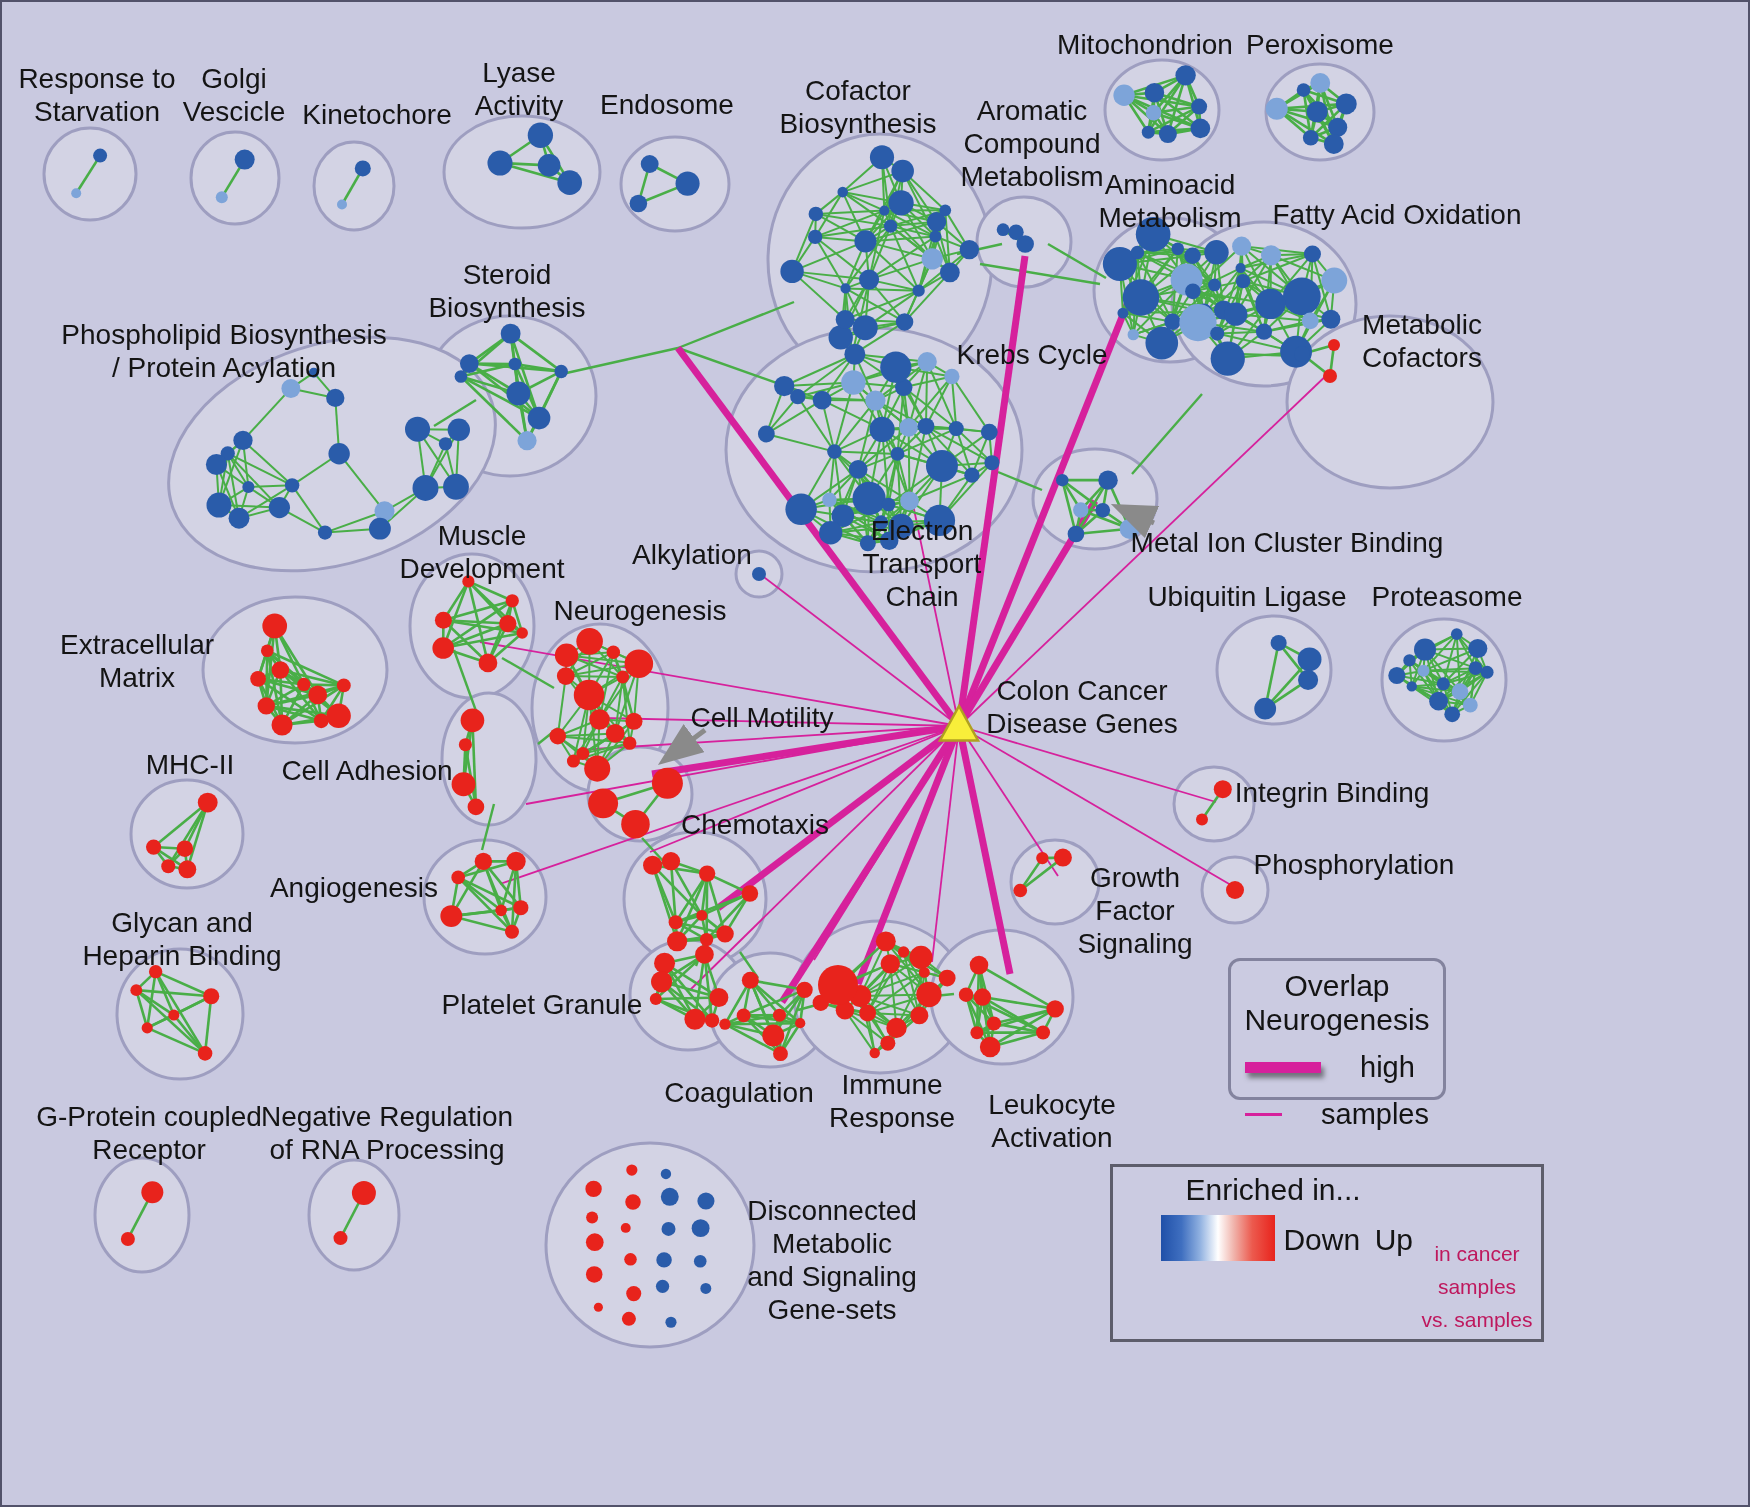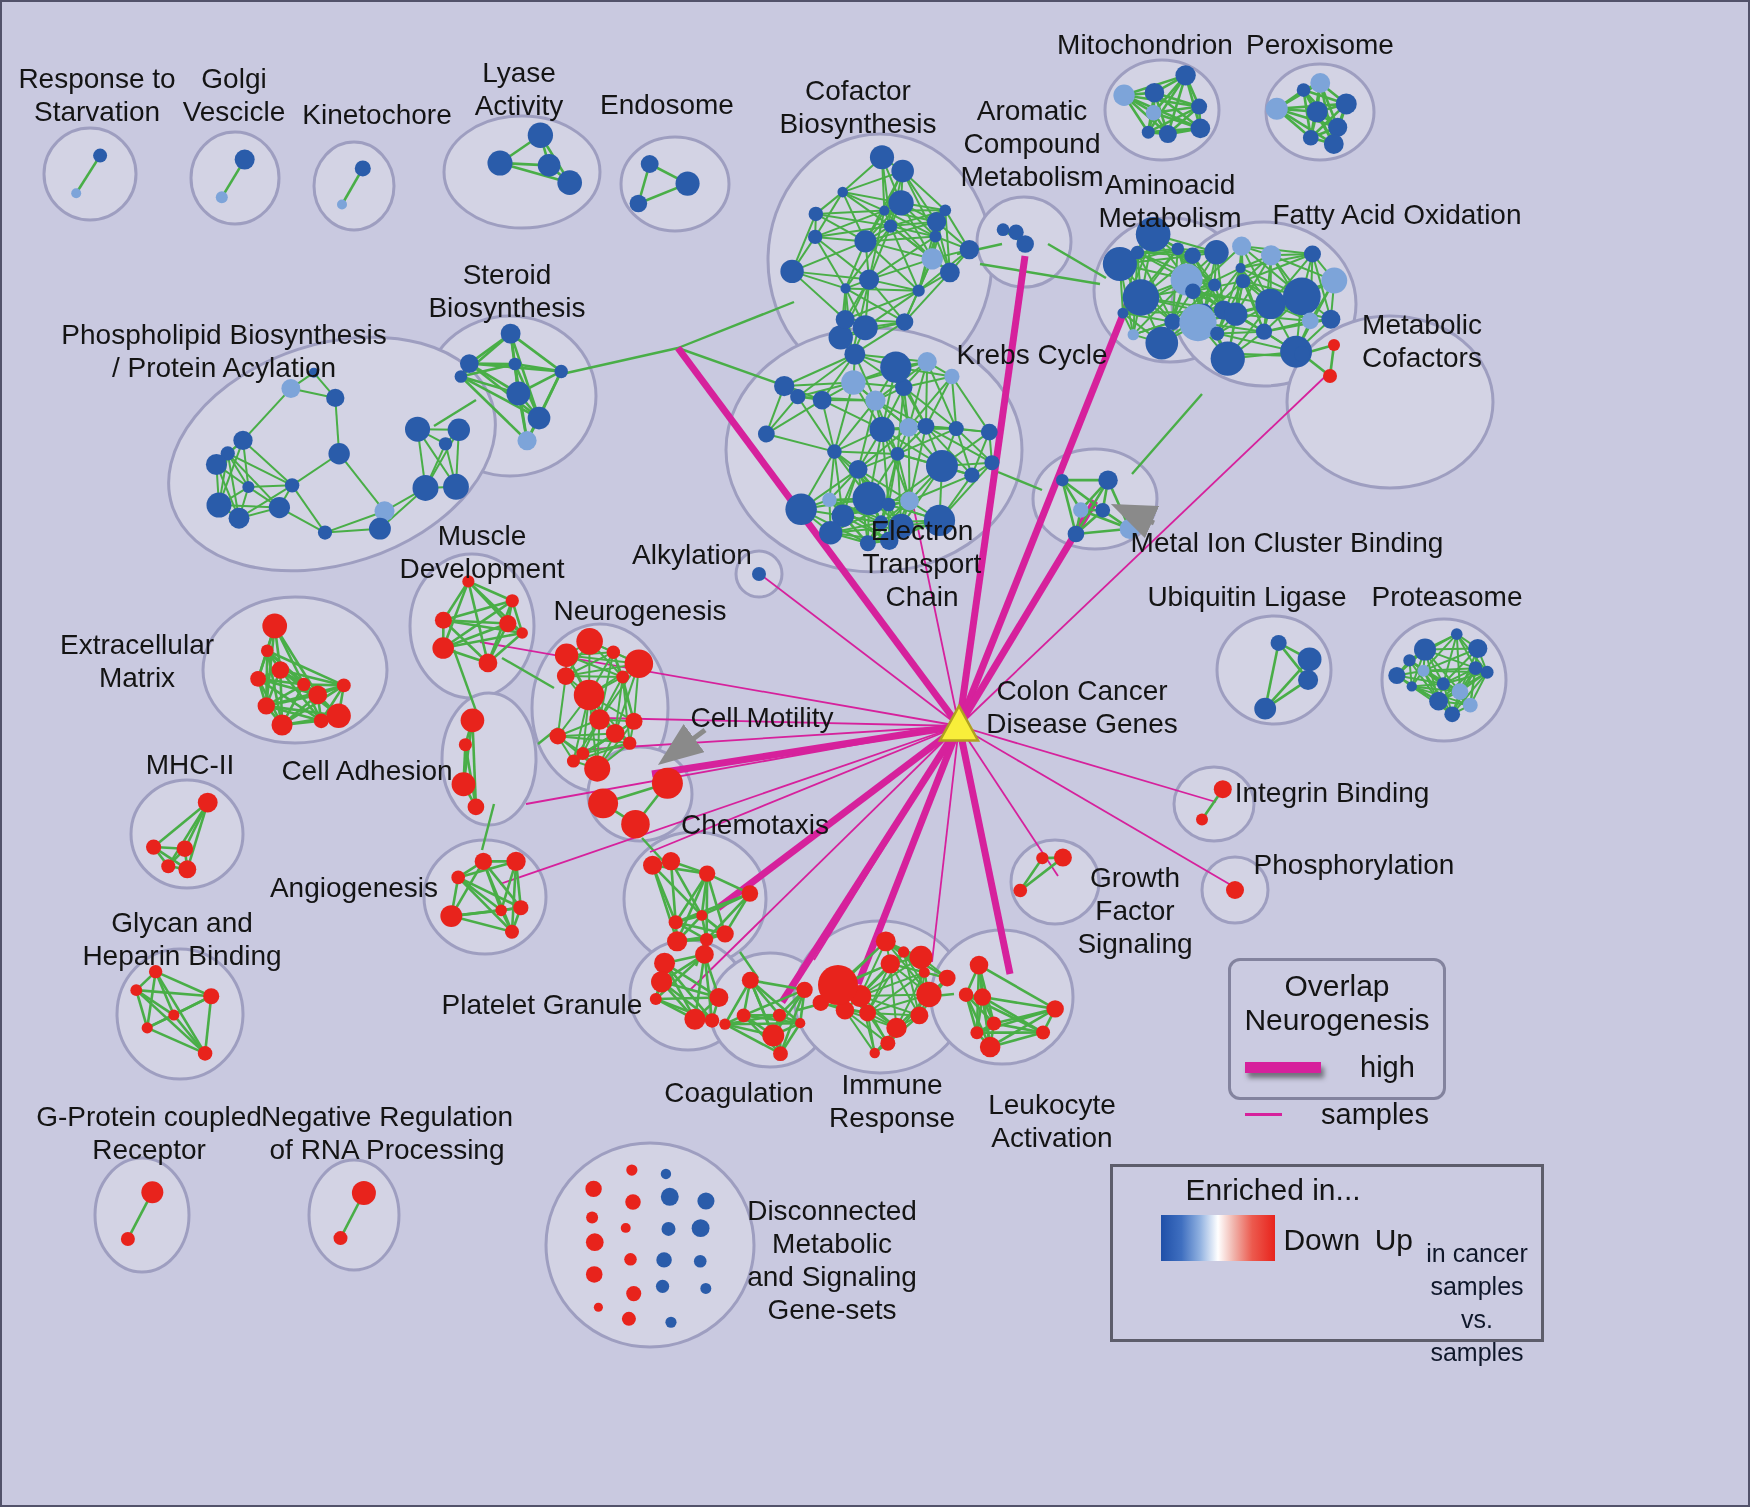--- a/index.html
+++ b/index.html
@@ -30,21 +30,21 @@
     padding:6px 0 0 0;
   }
   .enr-title{font-size:30px;color:#141414;text-align:center;width:280px;margin-left:20px;}
   .enr-body{display:flex;margin-top:8px;}
   .enr-left{width:280px;margin-left:20px;display:flex;flex-direction:row;}
   .gradient-bar{
     width:212px;height:46px;margin-left:28px;
     background:linear-gradient(90deg,#2050a8 0%,#3f6fc0 18%,#8fb0e0 34%,#ffffff 50%,#f0b3ab 64%,#ec5a4e 80%,#e8231c 100%);
   }
   .enr-ends{display:flex;justify-content:space-between;width:240px;margin-left:8px;margin-top:8px;font-size:30px;color:#141414;}
-  .enr-note{font-size:25px;color:#0f172a;text-align:center;line-height:33px;margin-top:22px;width:150px;}
+  .enr-note{font-size:21px;color:#be185d;text-align:center;line-height:33px;margin-top:22px;width:150px;}
 </style>
 </head>
 <body>
 
 <div class="figure">
 
   <svg id="diagram" width="1750" height="1507" viewBox="0 0 1750 1507">
       <defs>
         <marker id="ah" markerWidth="9" markerHeight="7" refX="7" refY="3.5" orient="auto">
           <polygon points="0 0, 9 3.5, 0 7" fill="#8a8a8a"></polygon>

